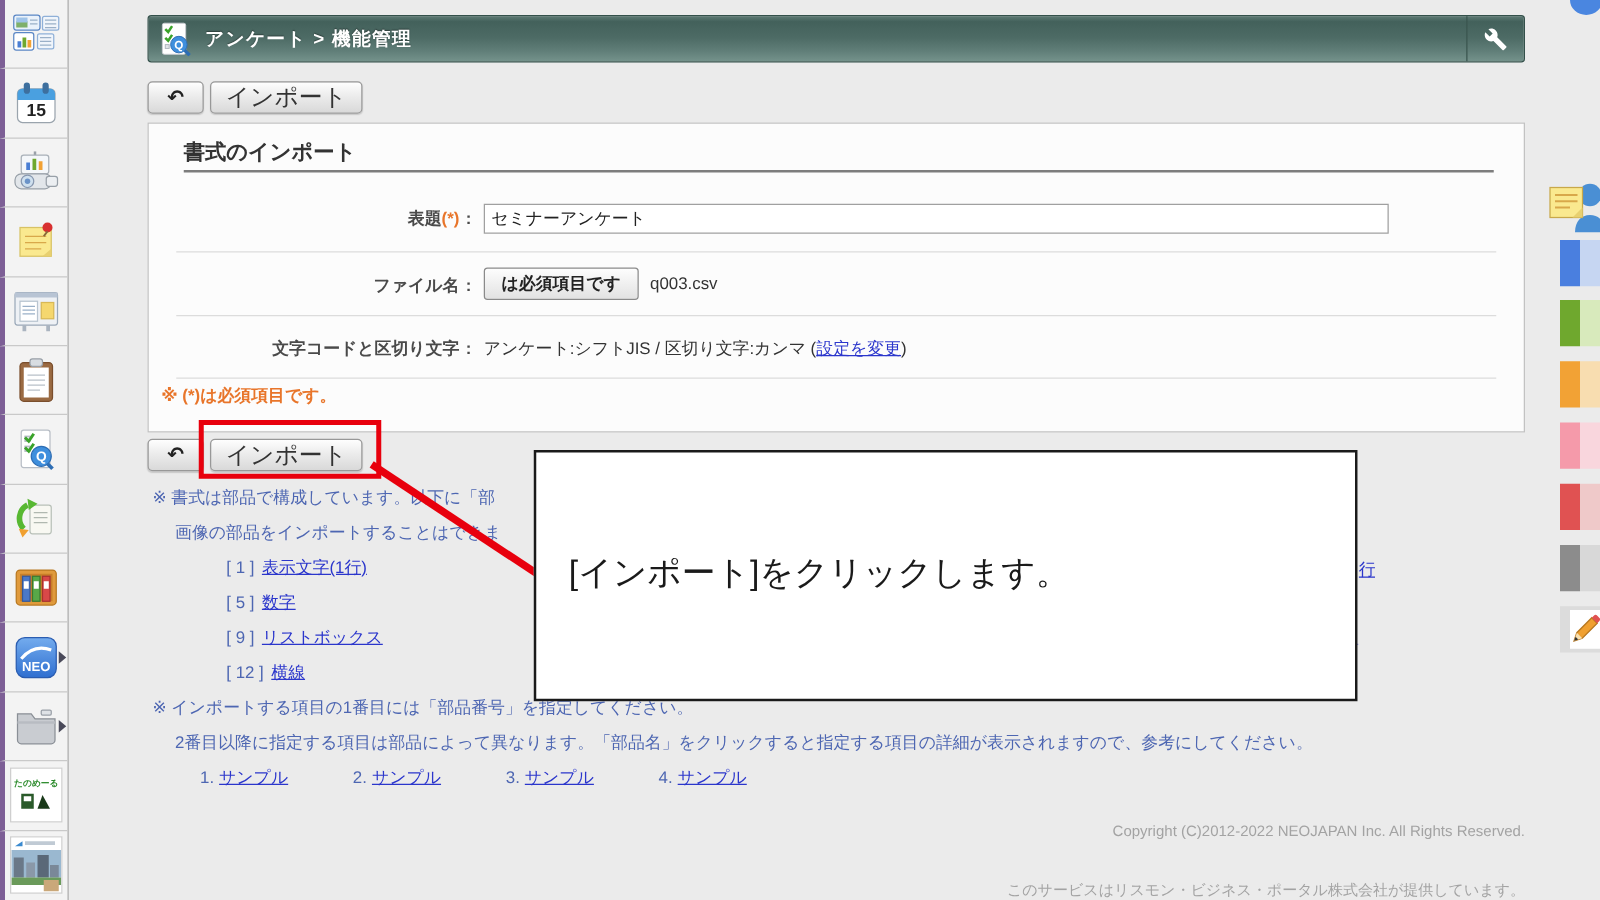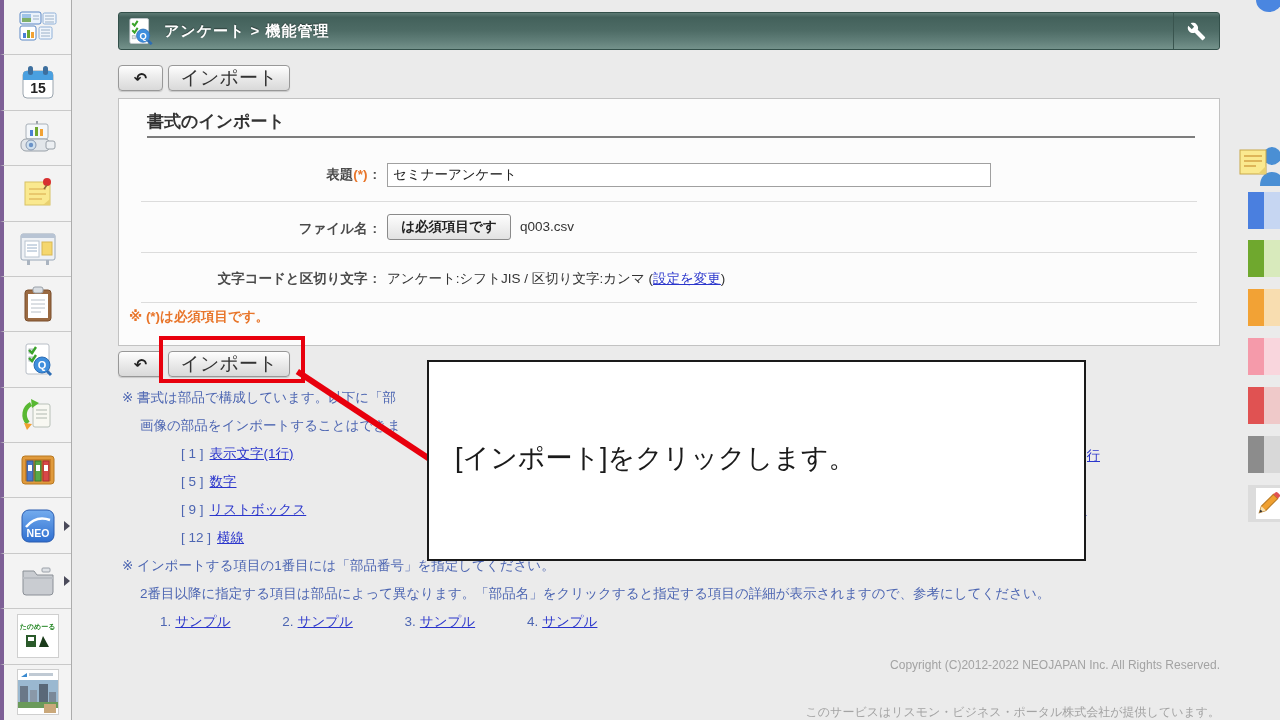--- a/index.html
+++ b/index.html
@@ -1,20 +1,20 @@
 <!DOCTYPE html>
 <html><head>
 <meta charset="utf-8">
 <style>
   html,body{margin:0;padding:0;}
   #screen{position:relative;width:1280px;height:720px;background:#ebebeb;overflow:hidden;
     font-family:"Liberation Sans","DejaVu Sans",sans-serif;color:#333;}
 
   
-  .sidebar{position:absolute;left:0;top:0;width:72px;height:720px;background:#f3f3f3;
+  .sidebar{position:absolute;left:0;top:0;width:55px;height:720px;background:#f3f3f3;
     border-right:1px solid #acacac;box-sizing:border-box;}
   .side-cell{position:relative;height:55.38px;box-sizing:border-box;border-bottom:1px solid #c9c9c9;
     border-left:4px solid #7d5f96;display:flex;align-items:center;justify-content:center;cursor:pointer;}
   .side-cell svg{display:block;}
   .side-arrow{position:absolute;right:1px;top:50%;margin-top:-5px;width:0;height:0;
     border-left:6px solid #4a4a5a;border-top:5px solid transparent;border-bottom:5px solid transparent;}
 
   
   .greenbar{position:absolute;left:118px;top:12px;width:1102px;height:38px;border-radius:3px;
     background:linear-gradient(180deg,#5d7a74 0%,#43615b 12%,#4d6b65 48%,#617f79 78%,#74928b 100%);
@@ -34,21 +34,21 @@
 
   
   .panel{position:absolute;left:118px;top:98px;width:1102px;height:248px;background:#fcfcfc;
     border:1px solid #c2c2c2;box-sizing:border-box;}
   .panel .ptitle{position:absolute;left:28px;top:11px;font-size:17px;font-weight:bold;color:#333;}
   .panel .punderline{position:absolute;left:28px;right:24px;top:37px;height:2px;background:#7d7d7d;}
   .rowlabel{position:absolute;width:258px;text-align:right;font-size:13.5px;font-weight:bold;color:#4a4a4a;}
   .req{color:#e8752a;font-weight:bold;}
   .colon{margin-left:5px;}
   .divider{position:absolute;left:22px;right:22px;height:1px;background:#dcdcdc;}
-  .txtinput{position:absolute;left:268px;top:64px;width:604px;height:24px;box-sizing:border-box;
+  .txtinput{position:absolute;left:268px;top:64px;width:724px;height:24px;box-sizing:border-box;
     border:1px solid #a0a0a0;background:#fff;font-size:13.5px;padding:2px 5px;color:#222;
     font-family:"Liberation Sans","DejaVu Sans",sans-serif;}
   .filebtn{position:absolute;left:268px;top:115px;width:124px;height:26px;box-sizing:border-box;
     border:1px solid #8a8a8a;border-radius:3px;background:linear-gradient(180deg,#fdfdfd,#e2e2e2);
     font-size:13.5px;font-weight:bold;color:#222;display:flex;align-items:center;justify-content:center;cursor:pointer;}
   .filename{position:absolute;left:401px;top:120px;font-size:13.5px;color:#333;}
   .rowvalue{position:absolute;left:268px;font-size:13.5px;color:#333;}
   .orange-note{position:absolute;left:10px;top:209px;font-size:13.5px;color:#e8752a;font-weight:bold;}
 
   

